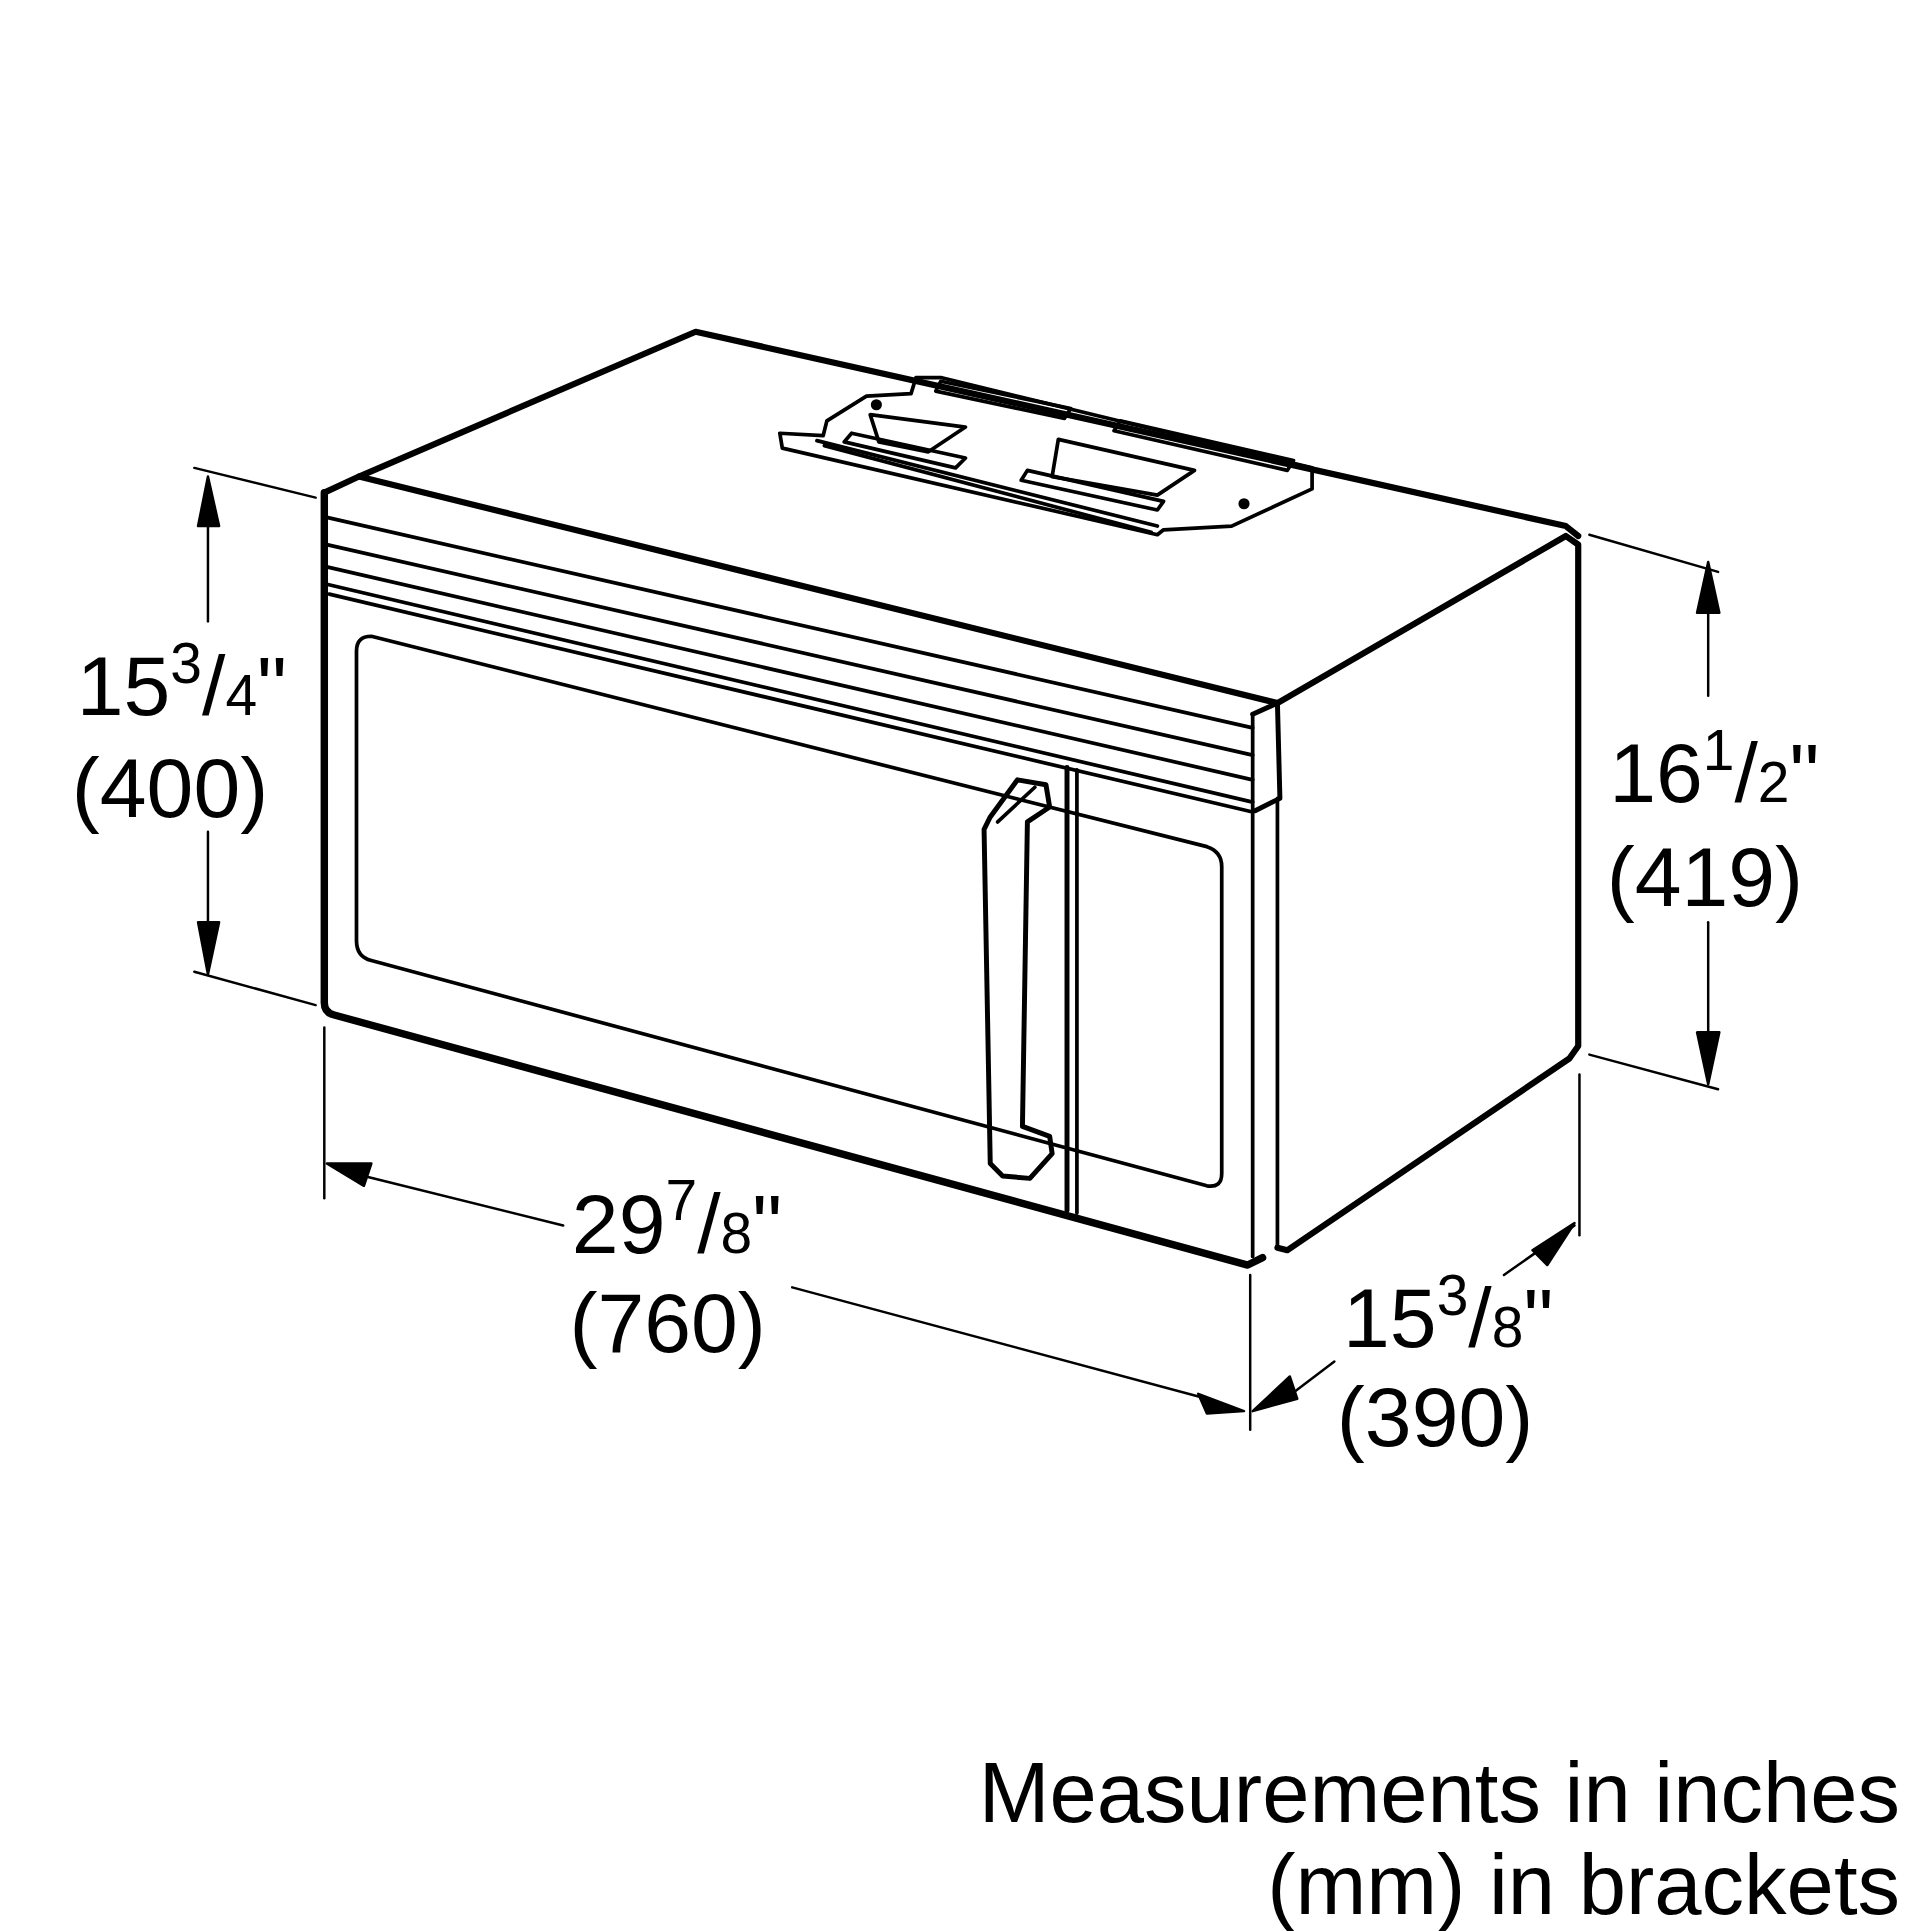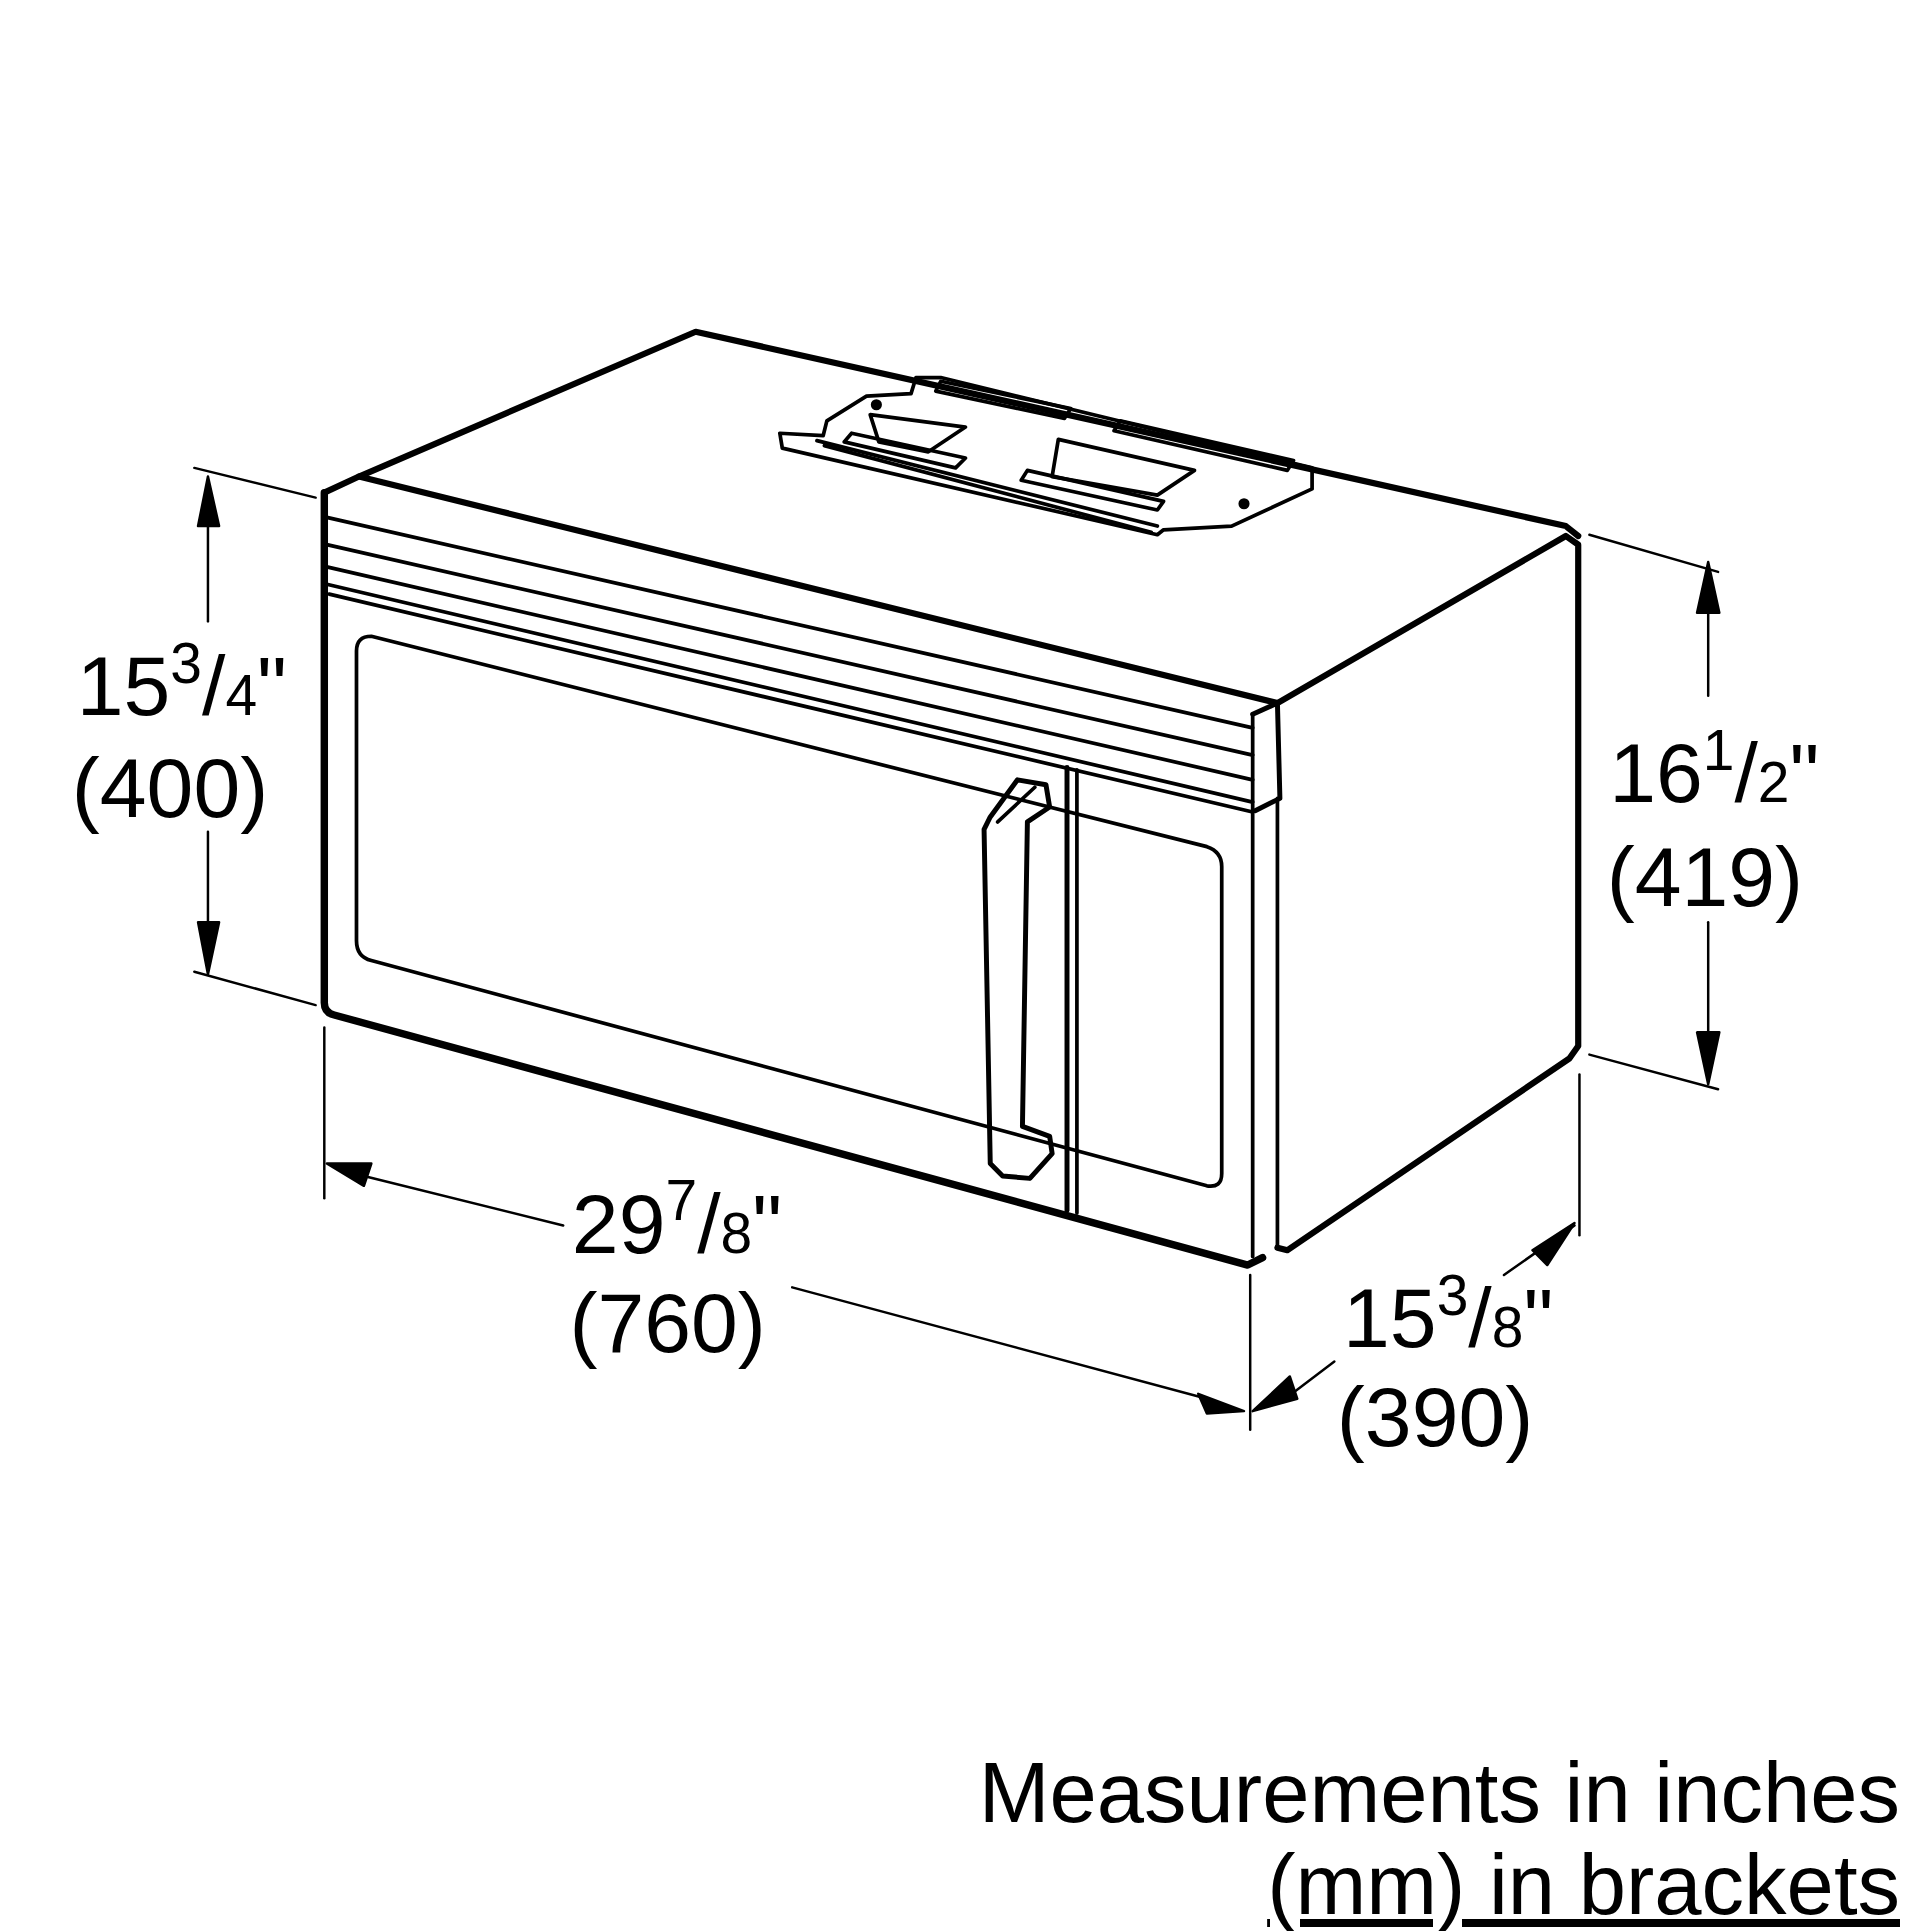--- a/index.html
+++ b/index.html
@@ -119,14 +119,14 @@
 
   <g>
     <text class="dim-text" x="1085" y="1088" font-size="68">
       <tspan>15</tspan><tspan dy="-26" font-size="46">3</tspan><tspan dy="26" font-size="68">/</tspan><tspan font-size="46">8</tspan><tspan font-size="68">"</tspan>
     </text>
     <text class="dim-text" x="1080" y="1168" font-size="68">(390)</text>
   </g>
 </svg>
 
 <div class="note" style="top:1746px;">Measurements in inches</div>
-<div class="note" style="top:1838px;text-decoration:underline;">(mm) in brackets</div>
+<div class="note" style="top:1838px;">(mm) in brackets</div>
 
 
 </body></html>

